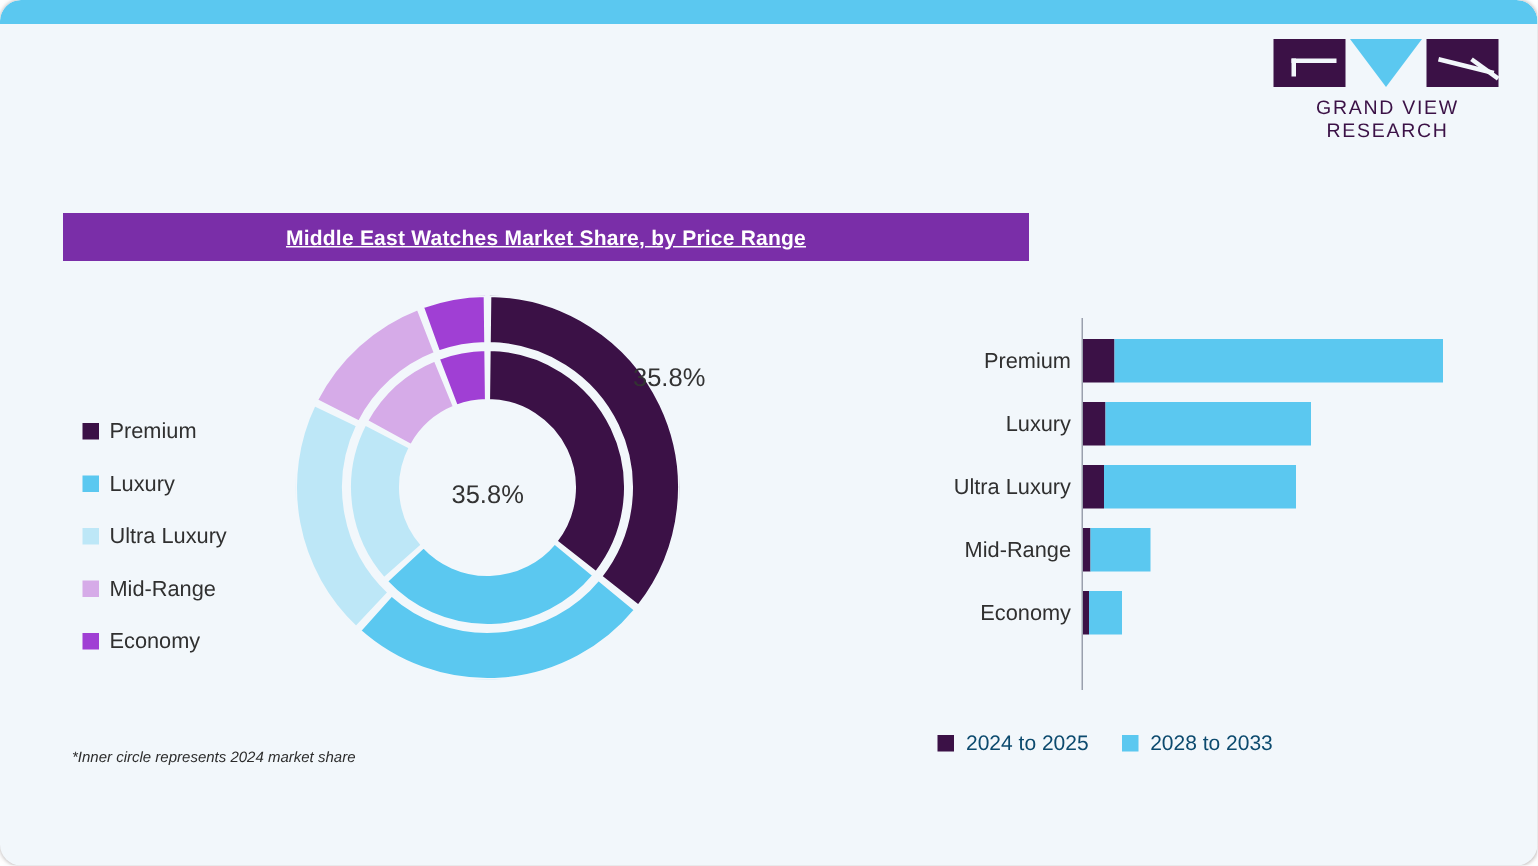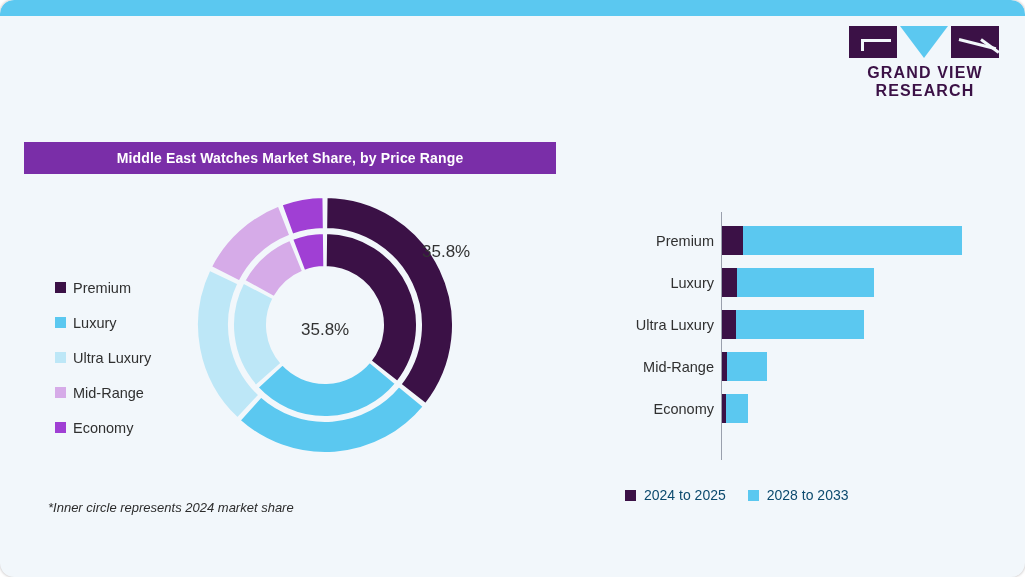--- a/index.html
+++ b/index.html
@@ -33,35 +33,35 @@
   .logo-g-bar { position: absolute; left: 12px; top: 13px; width: 30px; height: 3px; background: #f2f7fb; }
   .logo-g-stem { position: absolute; left: 12px; top: 13px; width: 3px; height: 12px; background: #f2f7fb; }
   .logo-v { width: 48px; height: 32px; background: #5bc8f0;
             clip-path: polygon(0 0, 100% 0, 50% 100%); }
   .logo-r-slash { position: absolute; left: 8px; top: 12px; width: 38px; height: 3px;
                   background: #f2f7fb; transform: rotate(14deg); transform-origin: left center; }
   .logo-r-slash2 { position: absolute; left: 30px; top: 12px; width: 22px; height: 3px;
                    background: #f2f7fb; transform: rotate(36deg); transform-origin: left center; }
   #logo-text {
     margin-top: 6px; text-align: center;
-    font-size: 16px; font-weight: bold; letter-spacing: 1.15px;
+    font-size: 13px; font-weight: normal; letter-spacing: 1.15px;
     color: #3b1146;
     font-family: "Liberation Sans", sans-serif;
   }
 
   
   .panel-header {
     position: absolute; height: 32px;
     background: #7a2ea8;
     display: flex; align-items: center; justify-content: center;
     color: #ffffff; font-size: 14px; font-weight: bold;
     letter-spacing: 0.15px;
     font-family: "Liberation Sans", sans-serif;
   }
-  #left-header  { left: 24px;  top: 142px; width: 532px; }
+  #left-header  { left: 42px;  top: 142px; width: 644px; text-decoration: underline; }
   #right-header { left: 597px; top: 142px; width: 400px; }
 
   
   #donut-wrap { position: absolute; left: 197px; top: 197px; width: 256px; height: 256px; }
   #donut-svg { width: 256px; height: 256px; display: block; }
   .donut-center-label {
     position: absolute; left: 104px; top: 123px;
     width: 110px; text-align: left;
     font-size: 17px; color: #333333;
     font-family: "Liberation Sans", sans-serif;
@@ -74,21 +74,21 @@
 
   
   #donut-legend { position: absolute; left: 55px; top: 270px; }
   .legend-row { display: flex; align-items: center; height: 35px; }
   .legend-swatch { width: 11px; height: 11px; margin-right: 7px; flex: 0 0 auto; }
   .legend-label { font-size: 14.5px; color: #303030; font-family: "Liberation Sans", sans-serif; }
 
   
   #footnote {
     position: absolute; left: 48px; top: 499px;
-    font-size: 13px; font-style: italic; color: #2c2c2c; line-height: 1.45;
+    font-size: 10px; font-style: italic; color: #2c2c2c; line-height: 1.45;
     font-family: "Liberation Sans", sans-serif;
   }
 
   
   #bar-chart { position: absolute; left: 610px; top: 208px; width: 390px; height: 255px; }
   #bar-axis {
     position: absolute; left: 111px; top: 4px; width: 1px; height: 248px;
     background: #9aa0ad;
   }
   .bar-row { position: absolute; left: 0; width: 390px; height: 29px; }

